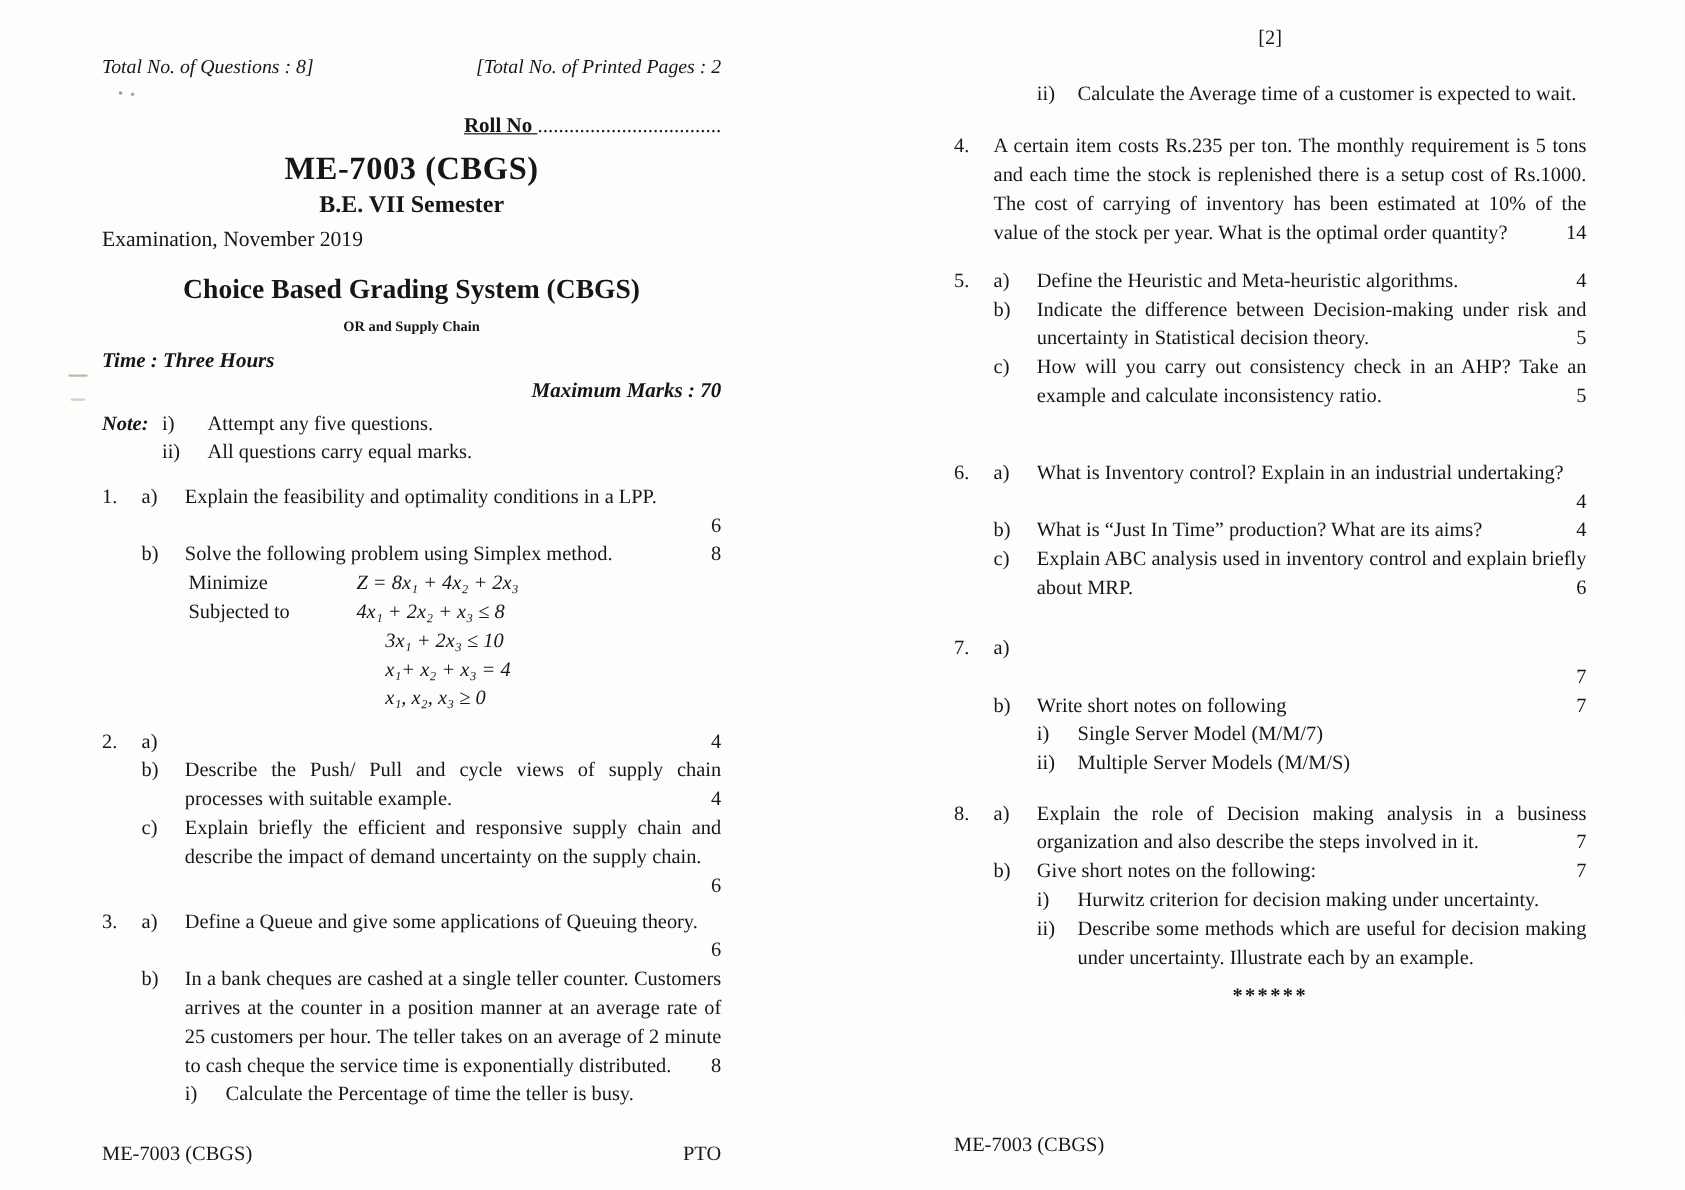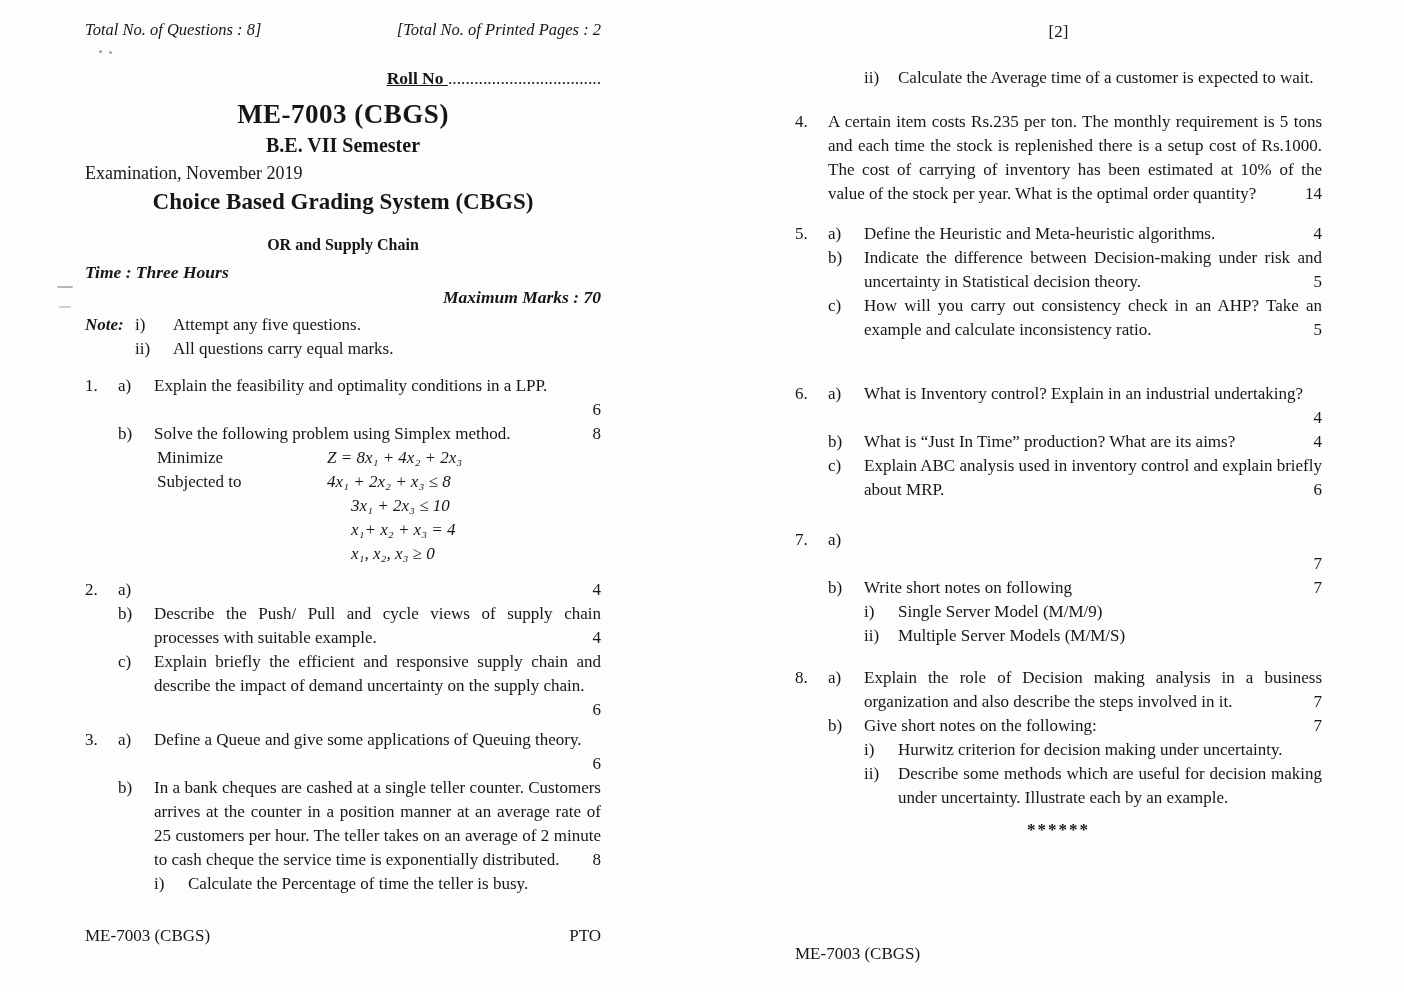--- a/index.html
+++ b/index.html
@@ -1,30 +1,30 @@
 <!DOCTYPE html>
 <html><head>
 <meta charset="utf-8">
 <style>
   * { margin:0; padding:0; box-sizing:border-box; }
   html,body { width:1404px; height:992px; }
   body { background:#f3f3f1; font-family:"Liberation Serif", serif; }
   .sheet { position:relative; width:1404px; height:992px; background:#fdfdfc; color:#161616; overflow:hidden; }
   .page { position:absolute; font-size:17px; line-height:24px; }
-  .page-left  { left:85px;  top:18px; width:516px; height:936px; }
+  .page-left  { left:85px;  top:44px; width:516px; height:936px; }
   .page-right { left:795px; top:20px; width:527px; height:952px; }
 
   .top-row { display:flex; justify-content:space-between; font-style:italic; font-size:16.5px; }
   .roll-no { text-align:right; margin-top:24px; font-size:17.5px; }
   .roll-label { font-weight:bold;text-decoration:underline; }
   .t-code    { text-align:center; font-size:27px; font-weight:bold; margin-top:8px; letter-spacing:.5px; line-height:32px; }
   .t-sem     { text-align:center; font-size:20px; font-weight:bold; margin-top:2px; line-height:27px; }
   .t-exam    { text-align:left; font-size:18px; margin-top:1px; line-height:26px; }
-  .t-scheme  { text-align:center; font-size:23px; font-weight:bold; margin-top:1px; line-height:30px; }
-  .t-subject { text-align:center; font-size:16px; font-weight:bold; margin-top:14px; line-height:27px; }
+  .t-scheme  { text-align:center; font-size:23px; font-weight:bold; margin-top:14px; line-height:30px; }
+  .t-subject { text-align:center; font-size:12px; font-weight:bold; margin-top:3px; line-height:27px; }
   .t-time    { font-size:17.5px; font-weight:bold; font-style:italic; margin-top:2px; }
   .t-marks   { text-align:right;  font-size:17.5px; font-weight:bold; font-style:italic; margin-top:1px; }
 
   .note-block { margin-top:4px; }
   .note-row { display:flex; }
   .note-label { width:50px; flex:0 0 50px; font-weight:bold; font-style:italic; }
   .note-num { width:38px; flex:0 0 38px; }
   .note-text { flex:1; }
 
   .question { }
@@ -37,21 +37,21 @@
   .p-label { width:36px; flex:0 0 36px; }
   .p-text  { flex:1; text-align:justify; }
   .marks { float:right; margin-left:12px; }
   .marks-line { text-align:right; }
 
   .sub-row { display:flex; margin-left:69px; }
   .s-num  { width:34px; flex:0 0 34px; }
   .s-text { flex:1; text-align:justify; }
 
   .eq-block { margin-left:72px; }
-  .eq-row { display:flex;gap:30px; }
+  .eq-row { display:flex; }
   .eq-label { width:140px; flex:0 0 140px; }
   .eq-expr { font-style:italic; }
   .eq-indent .eq-expr { padding-left:24px; }
 
   .page-num { text-align:center; font-size:17px; }
   .continuation { margin-top:22px; }
   .stars { text-align:center; margin-top:8px; font-weight:bold; letter-spacing:2px; }
 
   .footer { position:absolute; left:0; right:0; bottom:6px; display:flex; justify-content:space-between; font-size:17px; }
 
@@ -278,21 +278,21 @@
       <div class="q-row">
         <span class="q-num"></span>
         <span class="p-label">b)</span>
         <div class="p-text">
           <span>Write short notes on following</span>
           <span class="marks">7</span>
         </div>
       </div>
       <div class="sub-row">
         <span class="s-num">i)</span>
-        <span class="s-text">Single Server Model (M/M/9)</span>
+        <span class="s-text">Single Server Model (M/M/7)</span>
       </div>
       <div class="sub-row">
         <span class="s-num">ii)</span>
         <span class="s-text">Multiple Server Models (M/M/S)</span>
       </div>
     </div>
 
     <div class="question q8">
       <div class="q-row">
         <span class="q-num">8.</span>

